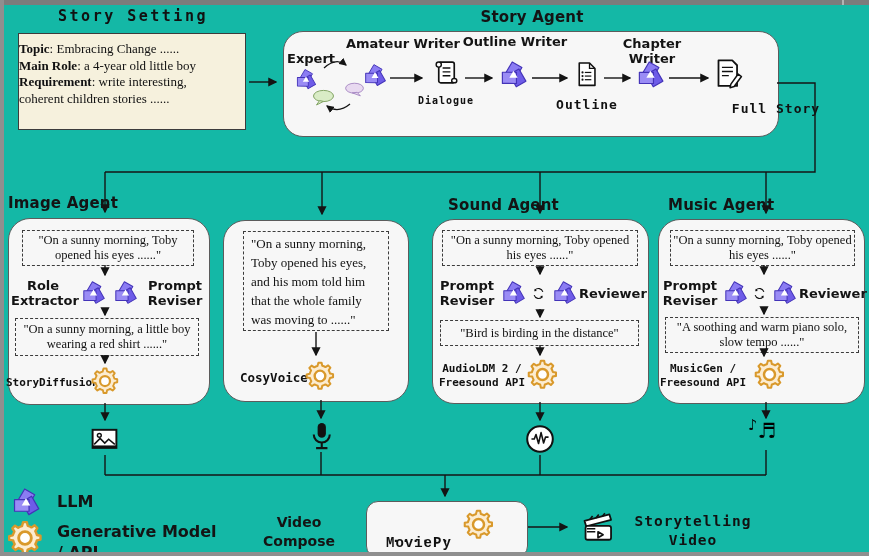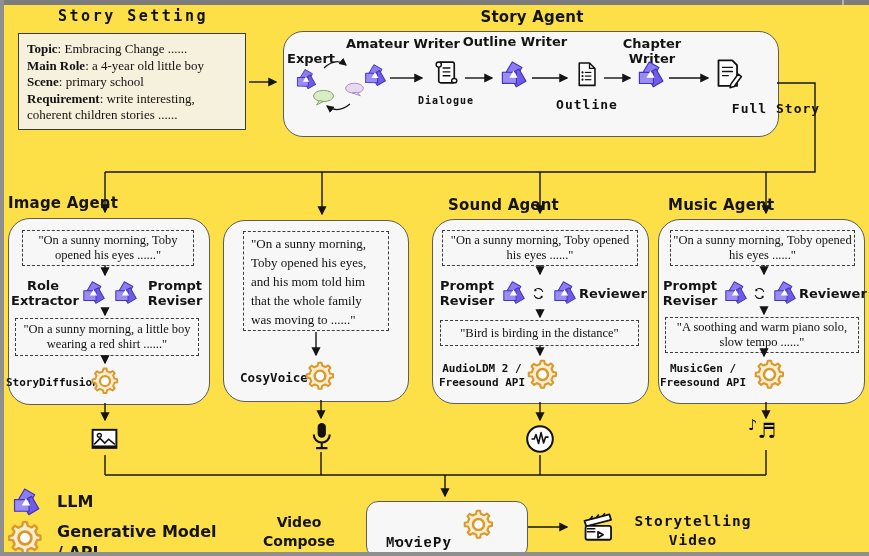--- a/index.html
+++ b/index.html
@@ -1,16 +1,16 @@
 <!DOCTYPE html>
 <html><head>
 <meta charset="utf-8">
 <style>
   html,body{margin:0;padding:0;background:#ffffff;}
-  #canvas{position:relative;width:869px;height:556px;background:#fde047;overflow:hidden;
+  #canvas{position:relative;width:869px;height:556px;background:#14b8a6;overflow:hidden;
           font-family:"DejaVu Sans",sans-serif;color:#111;}
   .abs{position:absolute;}
   .comic{font-family:"DejaVu Sans",sans-serif;font-weight:600;color:#141414;}
   .mono{font-family:"DejaVu Sans Mono",monospace;font-weight:bold;color:#111;}
   .serif{font-family:"Liberation Serif","DejaVu Serif",serif;color:#111;}
   .agent-box{background:#f7f7f7;border:1.3px solid #5c5c5c;border-radius:20px;}
   .dashed{border:1.3px dashed #3c3c3c;background:transparent;display:flex;align-items:center;justify-content:center;text-align:center;}
   .prewrap{white-space:pre-line;}
   .center{text-align:center;}
   .title{font-size:15px;letter-spacing:.2px;}
@@ -95,25 +95,24 @@
       </symbol>
       <symbol id="sym-bubble-purple" viewBox="0 0 24 18">
         <ellipse cx="12" cy="7" rx="10" ry="5.6" fill="#e8d9f0" stroke="#a383c0" stroke-width="1"></ellipse>
         <path d="M15 11.6 L18.6 15.6 L9.5 12.2 Z" fill="#e8d9f0" stroke="#a383c0" stroke-width="1"></path>
       </symbol>
     </defs>
   </svg>
 
   <div class="abs mono center" style="left:30px;top:7px;width:206px;font-size:15px;letter-spacing:2.5px;">Story Setting</div>
 
-  <div class="abs" style="left:18px;top:33px;width:228px;height:97px;background:#f6f1dd;border:1.5px solid #3c3c3c;box-sizing:border-box;padding:7px 8px;">
+  <div class="abs" style="left:18px;top:33px;width:228px;height:97px;background:#f6f1dd;border:1.5px solid #3c3c3c;box-sizing:border-box;padding:7px 0;">
     <div class="serif" style="font-size:13px;line-height:16.5px;">
       <div><b>Topic</b><span>: Embracing Change ......</span></div>
       <div><b>Main Role</b><span>: a 4-year old little boy</span></div>
-      <div><b>Scene</b><span>: primary school</span></div>
       <div><b>Requirement</b><span>: write interesting,</span></div>
       <div><span>coherent children stories ......</span></div>
     </div>
   </div>
 
   <div class="abs comic center title" style="left:457px;top:8px;width:150px;">Story Agent</div>
   <div class="abs agent-box" style="left:283px;top:31px;width:494px;height:104px;"></div>
 
   <div class="abs comic" style="left:287px;top:51px;font-size:13px;">Expert</div>
   <div class="abs icon" style="left:294px;top:68px;">

